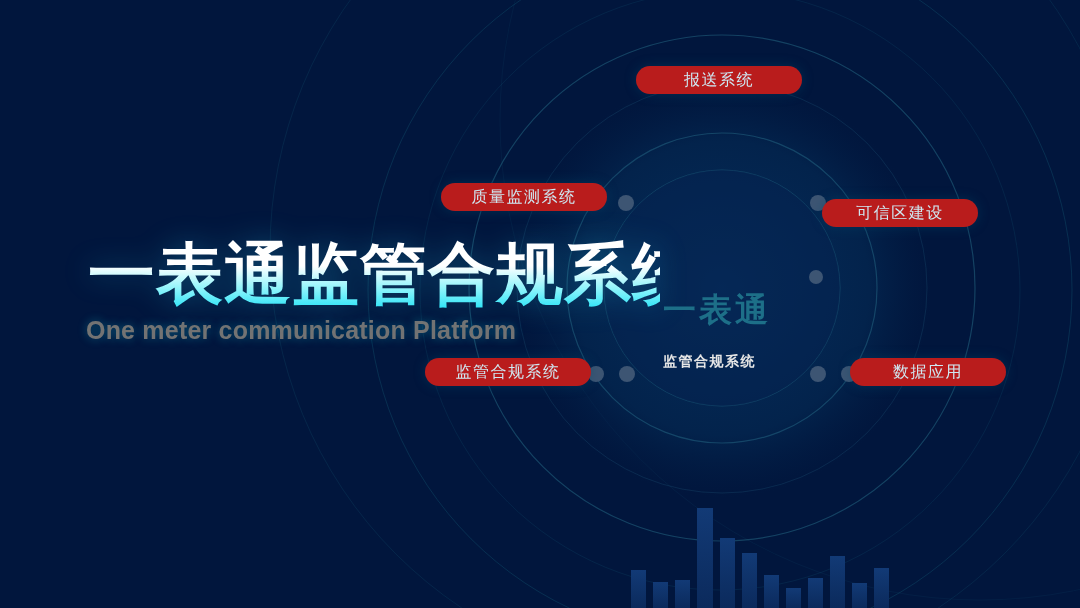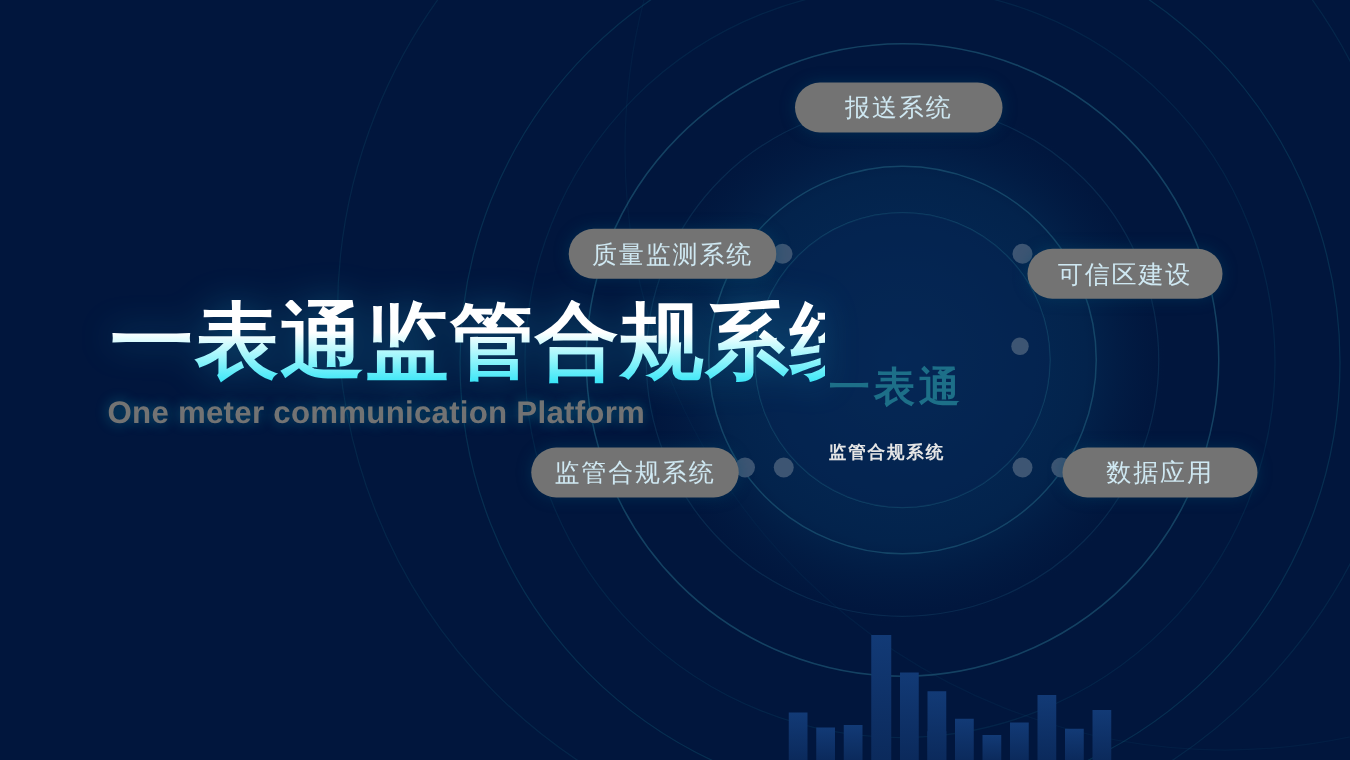--- a/index.html
+++ b/index.html
@@ -76,32 +76,32 @@
     color: #e5e5e5;
     white-space: nowrap;
   }
 
   
   .pill {
     position: absolute;
     display: flex;
     align-items: center;
     justify-content: center;
-    height: 40px;
+    height: 28px;
     border-radius: 20px;
-    background: #737373;
+    background: #b91c1c;
     color: #cfe8f2;
-    font-size: 20px;
+    font-size: 16px;
     font-weight: 400;
     letter-spacing: 1.5px;
     white-space: nowrap;
     box-shadow: 0 0 12px rgba(2,74,106,0.45);
   }
   #pill-0 { left: 636px; top: 66px;  width: 166px; }
-  #pill-1 { left: 455px; top: 183px; width: 166px; }
+  #pill-1 { left: 441px; top: 183px; width: 166px; }
   #pill-2 { left: 822px; top: 183px; width: 156px; margin-top: 16px; }
   #pill-3 { left: 425px; top: 358px; width: 166px; }
   #pill-4 { left: 850px; top: 358px; width: 156px; }
 </style>
 </head>
 <body>
 
 <div id="slide">
 
   <svg class="layer" viewBox="0 0 1080 608" xmlns="http://www.w3.org/2000/svg">

